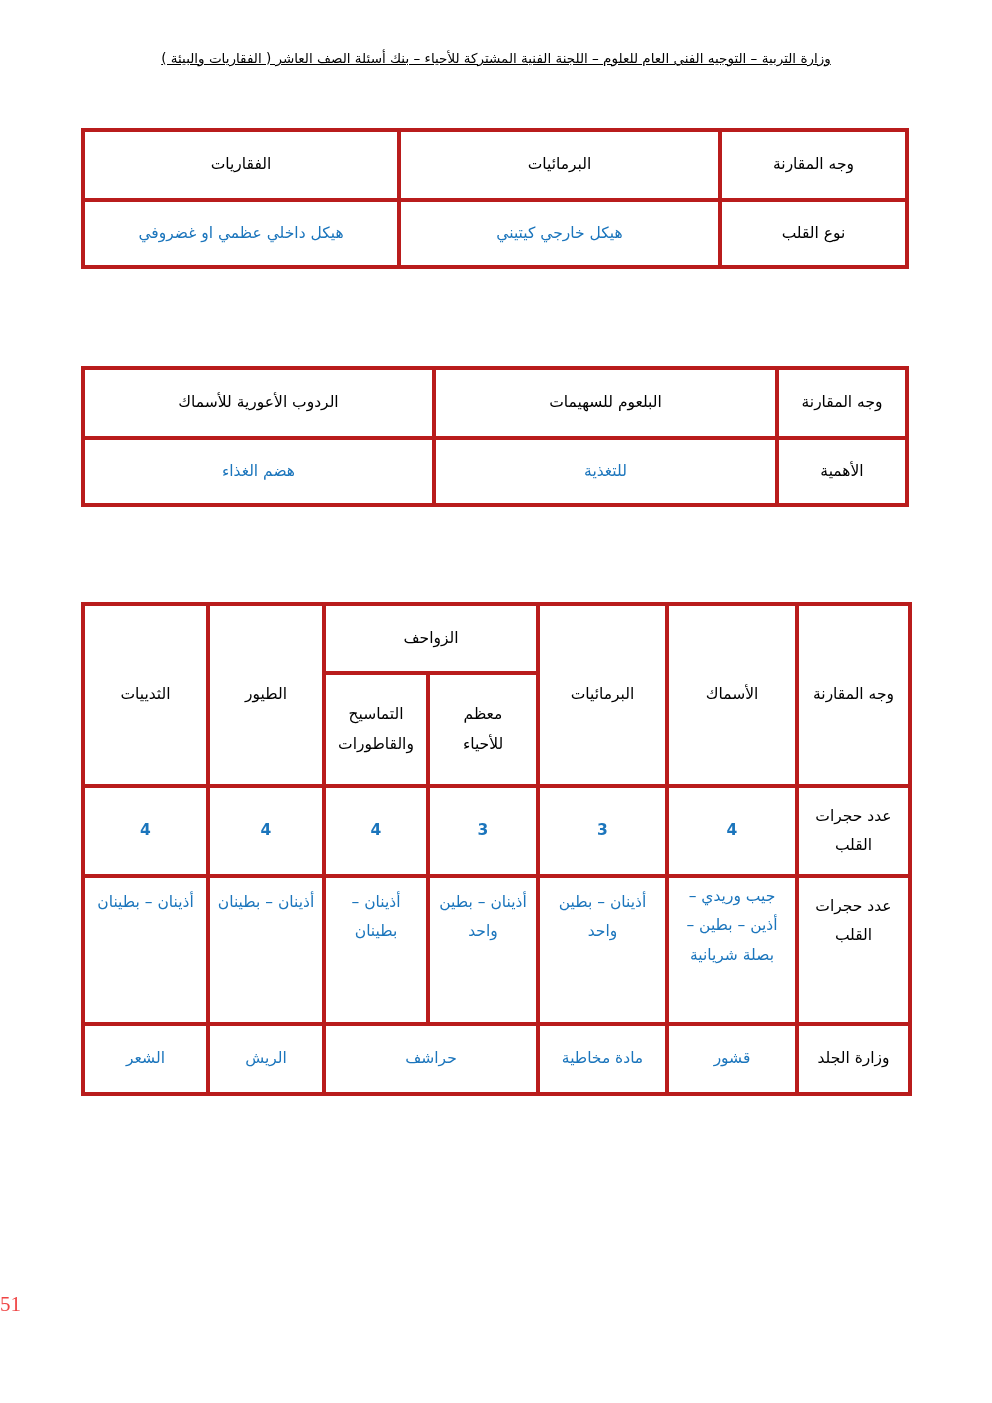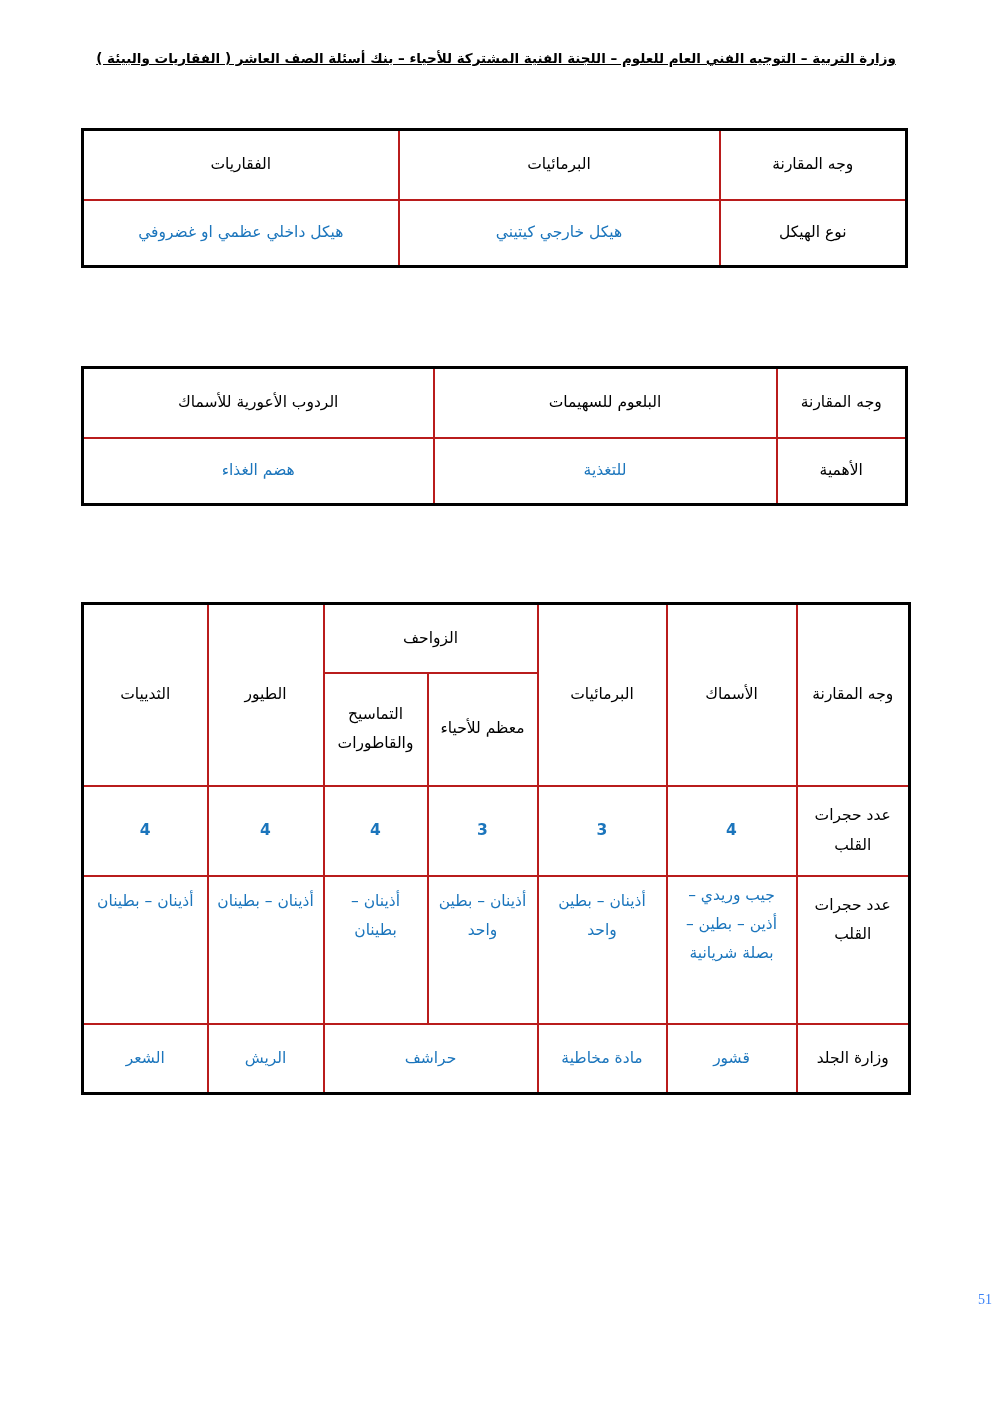--- a/index.html
+++ b/index.html
@@ -15,35 +15,35 @@
     color: #000000;
     overflow: hidden;
   }
   .doc-header {
     position: absolute;
     top: 50px;
     left: 0;
     width: 100%;
     text-align: center;
     font-size: 13.5px;
-    font-weight: bold;
+    font-weight: normal;
     text-decoration: underline;
     direction: rtl;
     letter-spacing: 0px;
     white-space: nowrap;
   }
   table.cmp {
     position: absolute;
     border-collapse: collapse;
     table-layout: fixed;
     direction: rtl;
     border: 3px solid #000000;
   }
   table.cmp td {
-    border: 2px solid #b91c1c;
+    border: 4px solid #b91c1c;
     text-align: center;
     vertical-align: middle;
     padding: 4px 6px;
     font-size: 15.5px;
     line-height: 1.9;
     word-wrap: break-word;
   }
   td.hdr {
     color: #000000;
     font-weight: normal;
@@ -59,45 +59,45 @@
     font-size: 18px;
   }
   #table3 td.subhdr {
     padding: 4px 12px;
   }
   .page-number {
     position: absolute;
     top: 1292px;
     left: 0;
     width: 100%;
-    text-align: right;
+    text-align: left;
     font-family: "Liberation Serif", "DejaVu Serif", serif;
-    font-size: 14px;
-    color: #3b82f6;
+    font-size: 21px;
+    color: #ef4444;
   }
 </style>
 </head>
 <body>
 
 <div class="doc-header">وزارة التربية – التوجيه الفني العام للعلوم – اللجنة الفنية المشتركة للأحياء – بنك أسئلة الصف العاشر  ( الفقاريات والبيئة )</div>
 
 <table class="cmp" id="table1" dir="rtl" style="left:81px; top:128px; width:824px;">
   <colgroup>
     <col style="width:187px">
       <col style="width:321px">
       <col style="width:316px">
   </colgroup>
   <tbody>
       <tr style="height:70px">
     <td class="hdr">وجه المقارنة</td>
     <td class="hdr">البرمائيات</td>
     <td class="hdr">الفقاريات</td>
   </tr>
   <tr style="height:67px">
-    <td class="hdr">نوع الهيكل</td>
+    <td class="hdr">نوع القلب</td>
     <td class="val">هيكل خارجي كيتيني</td>
     <td class="val">هيكل داخلي عظمي او غضروفي</td>
   </tr>
 </tbody>
   </table>
 
 <table class="cmp" id="table2" dir="rtl" style="left:81px; top:366px; width:824px;">
   <colgroup>
     <col style="width:130px">
       <col style="width:343px">

